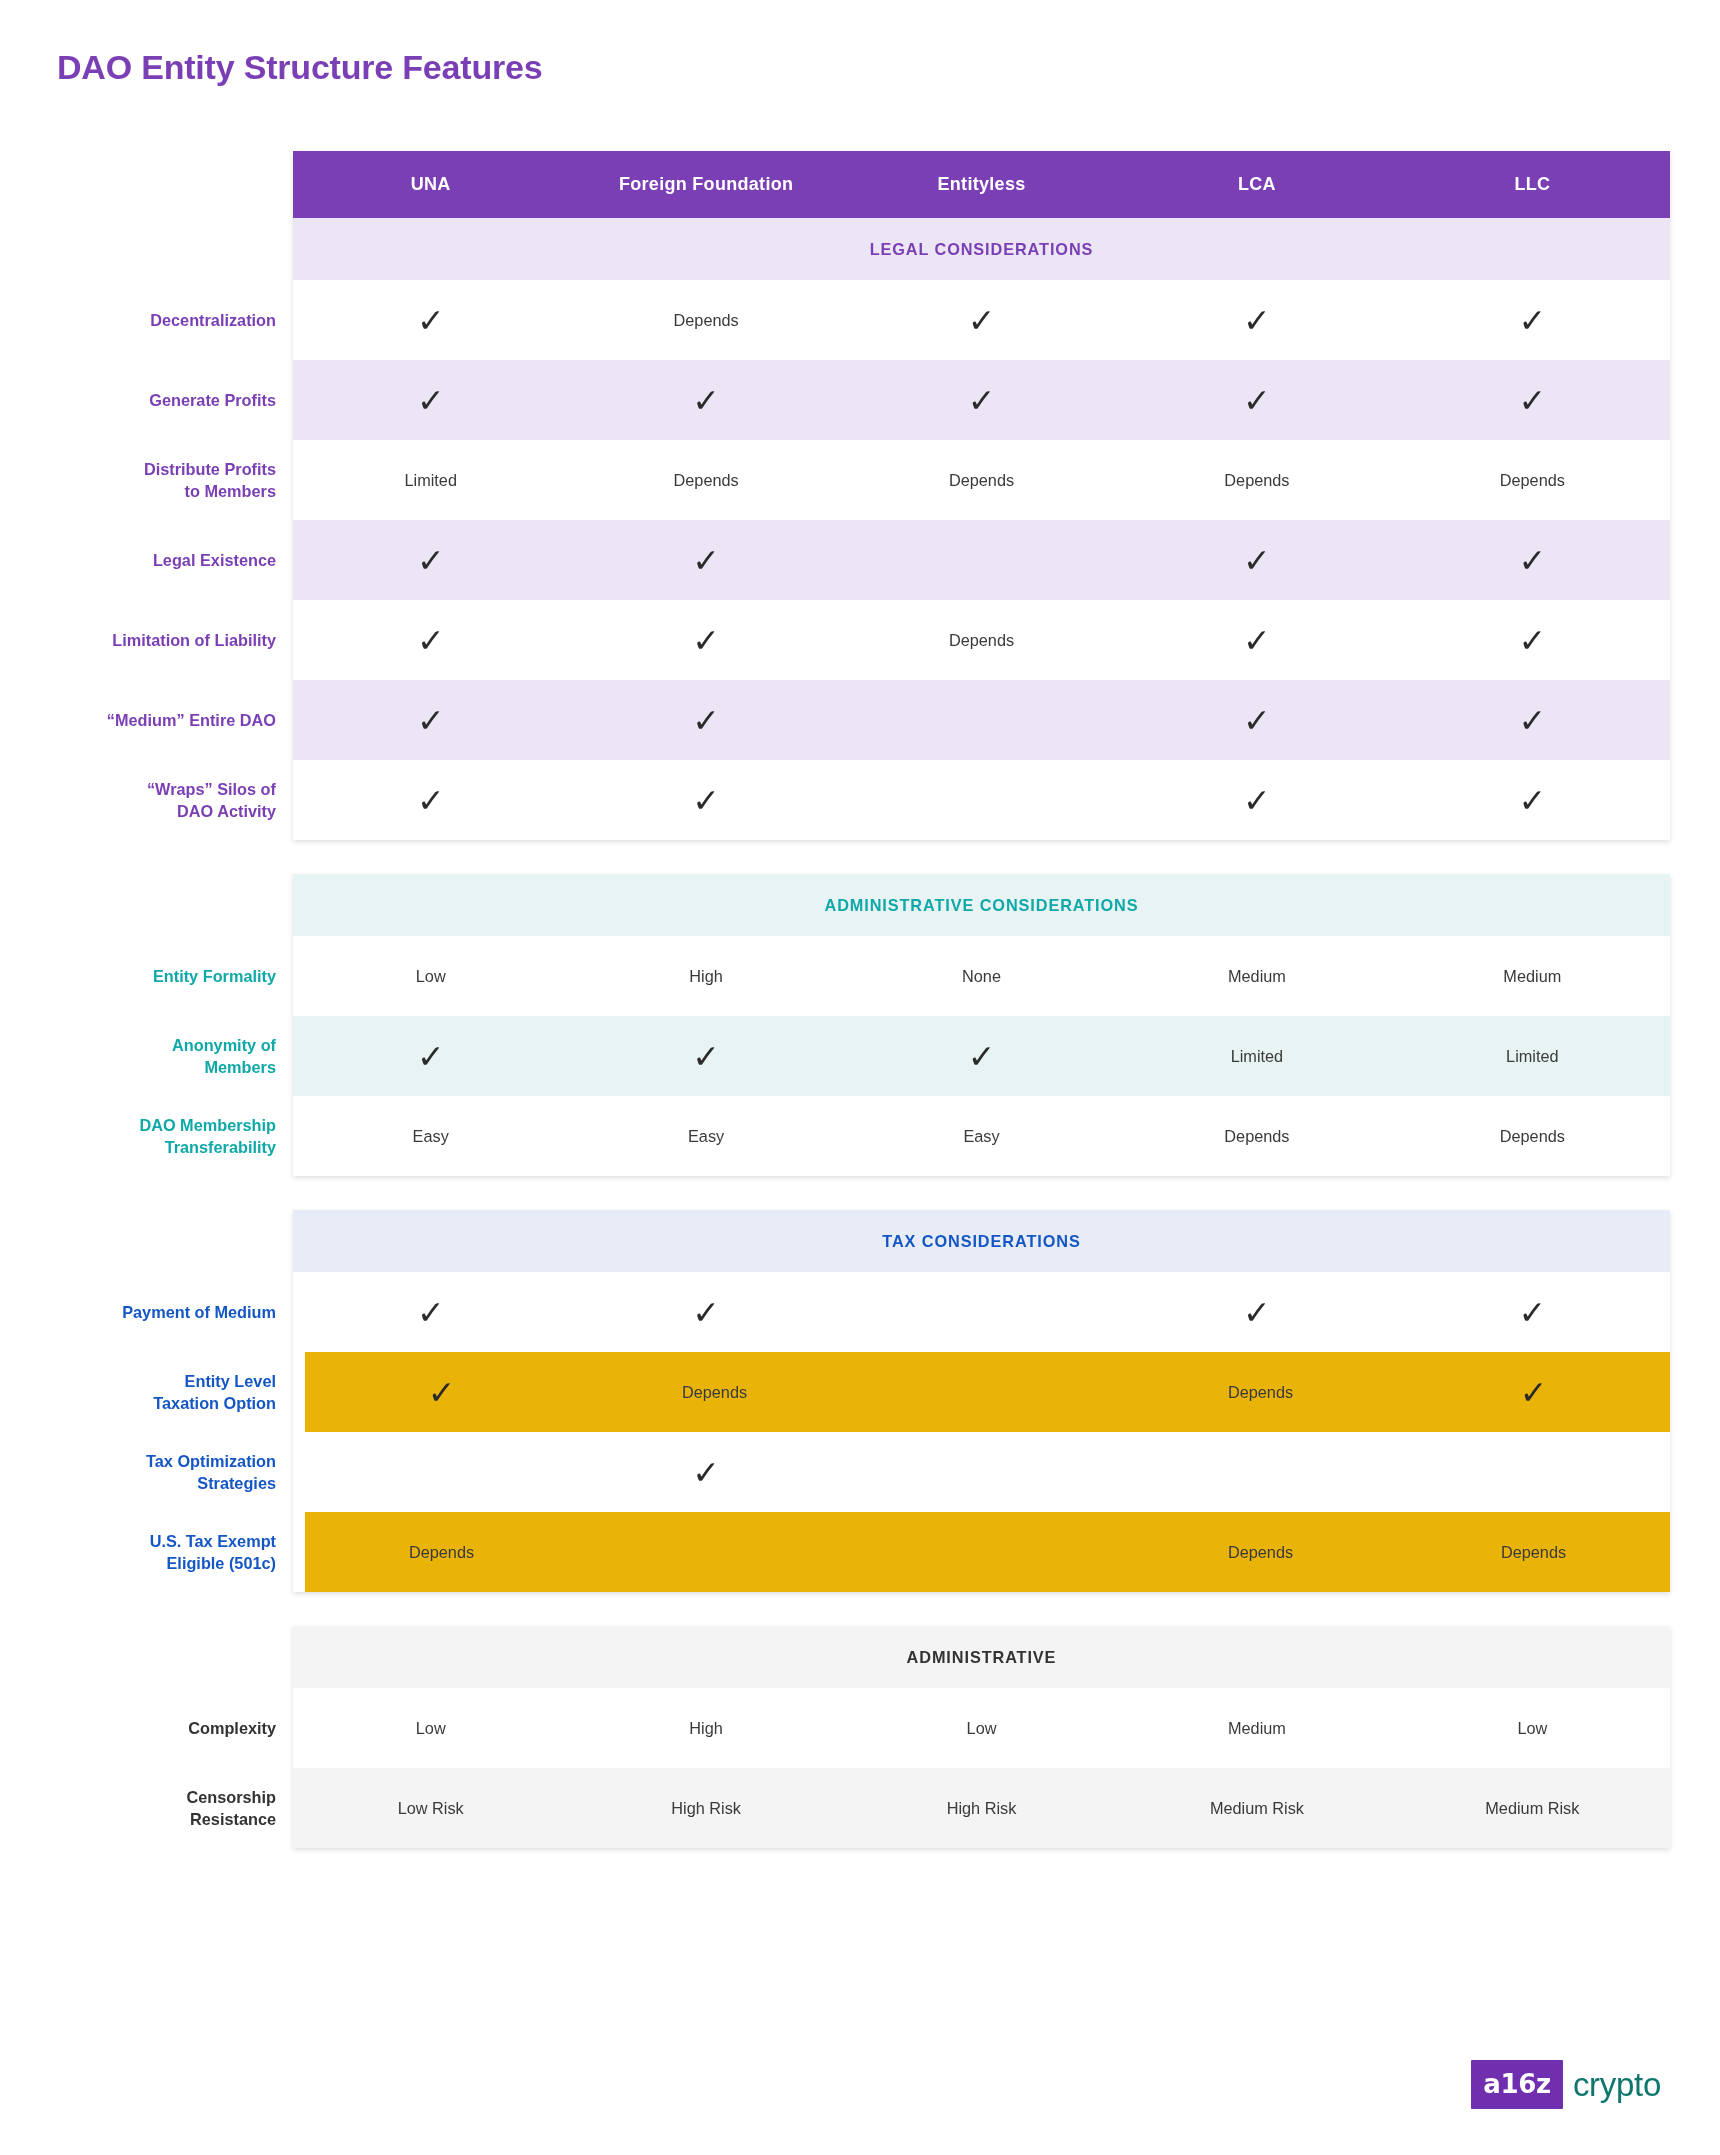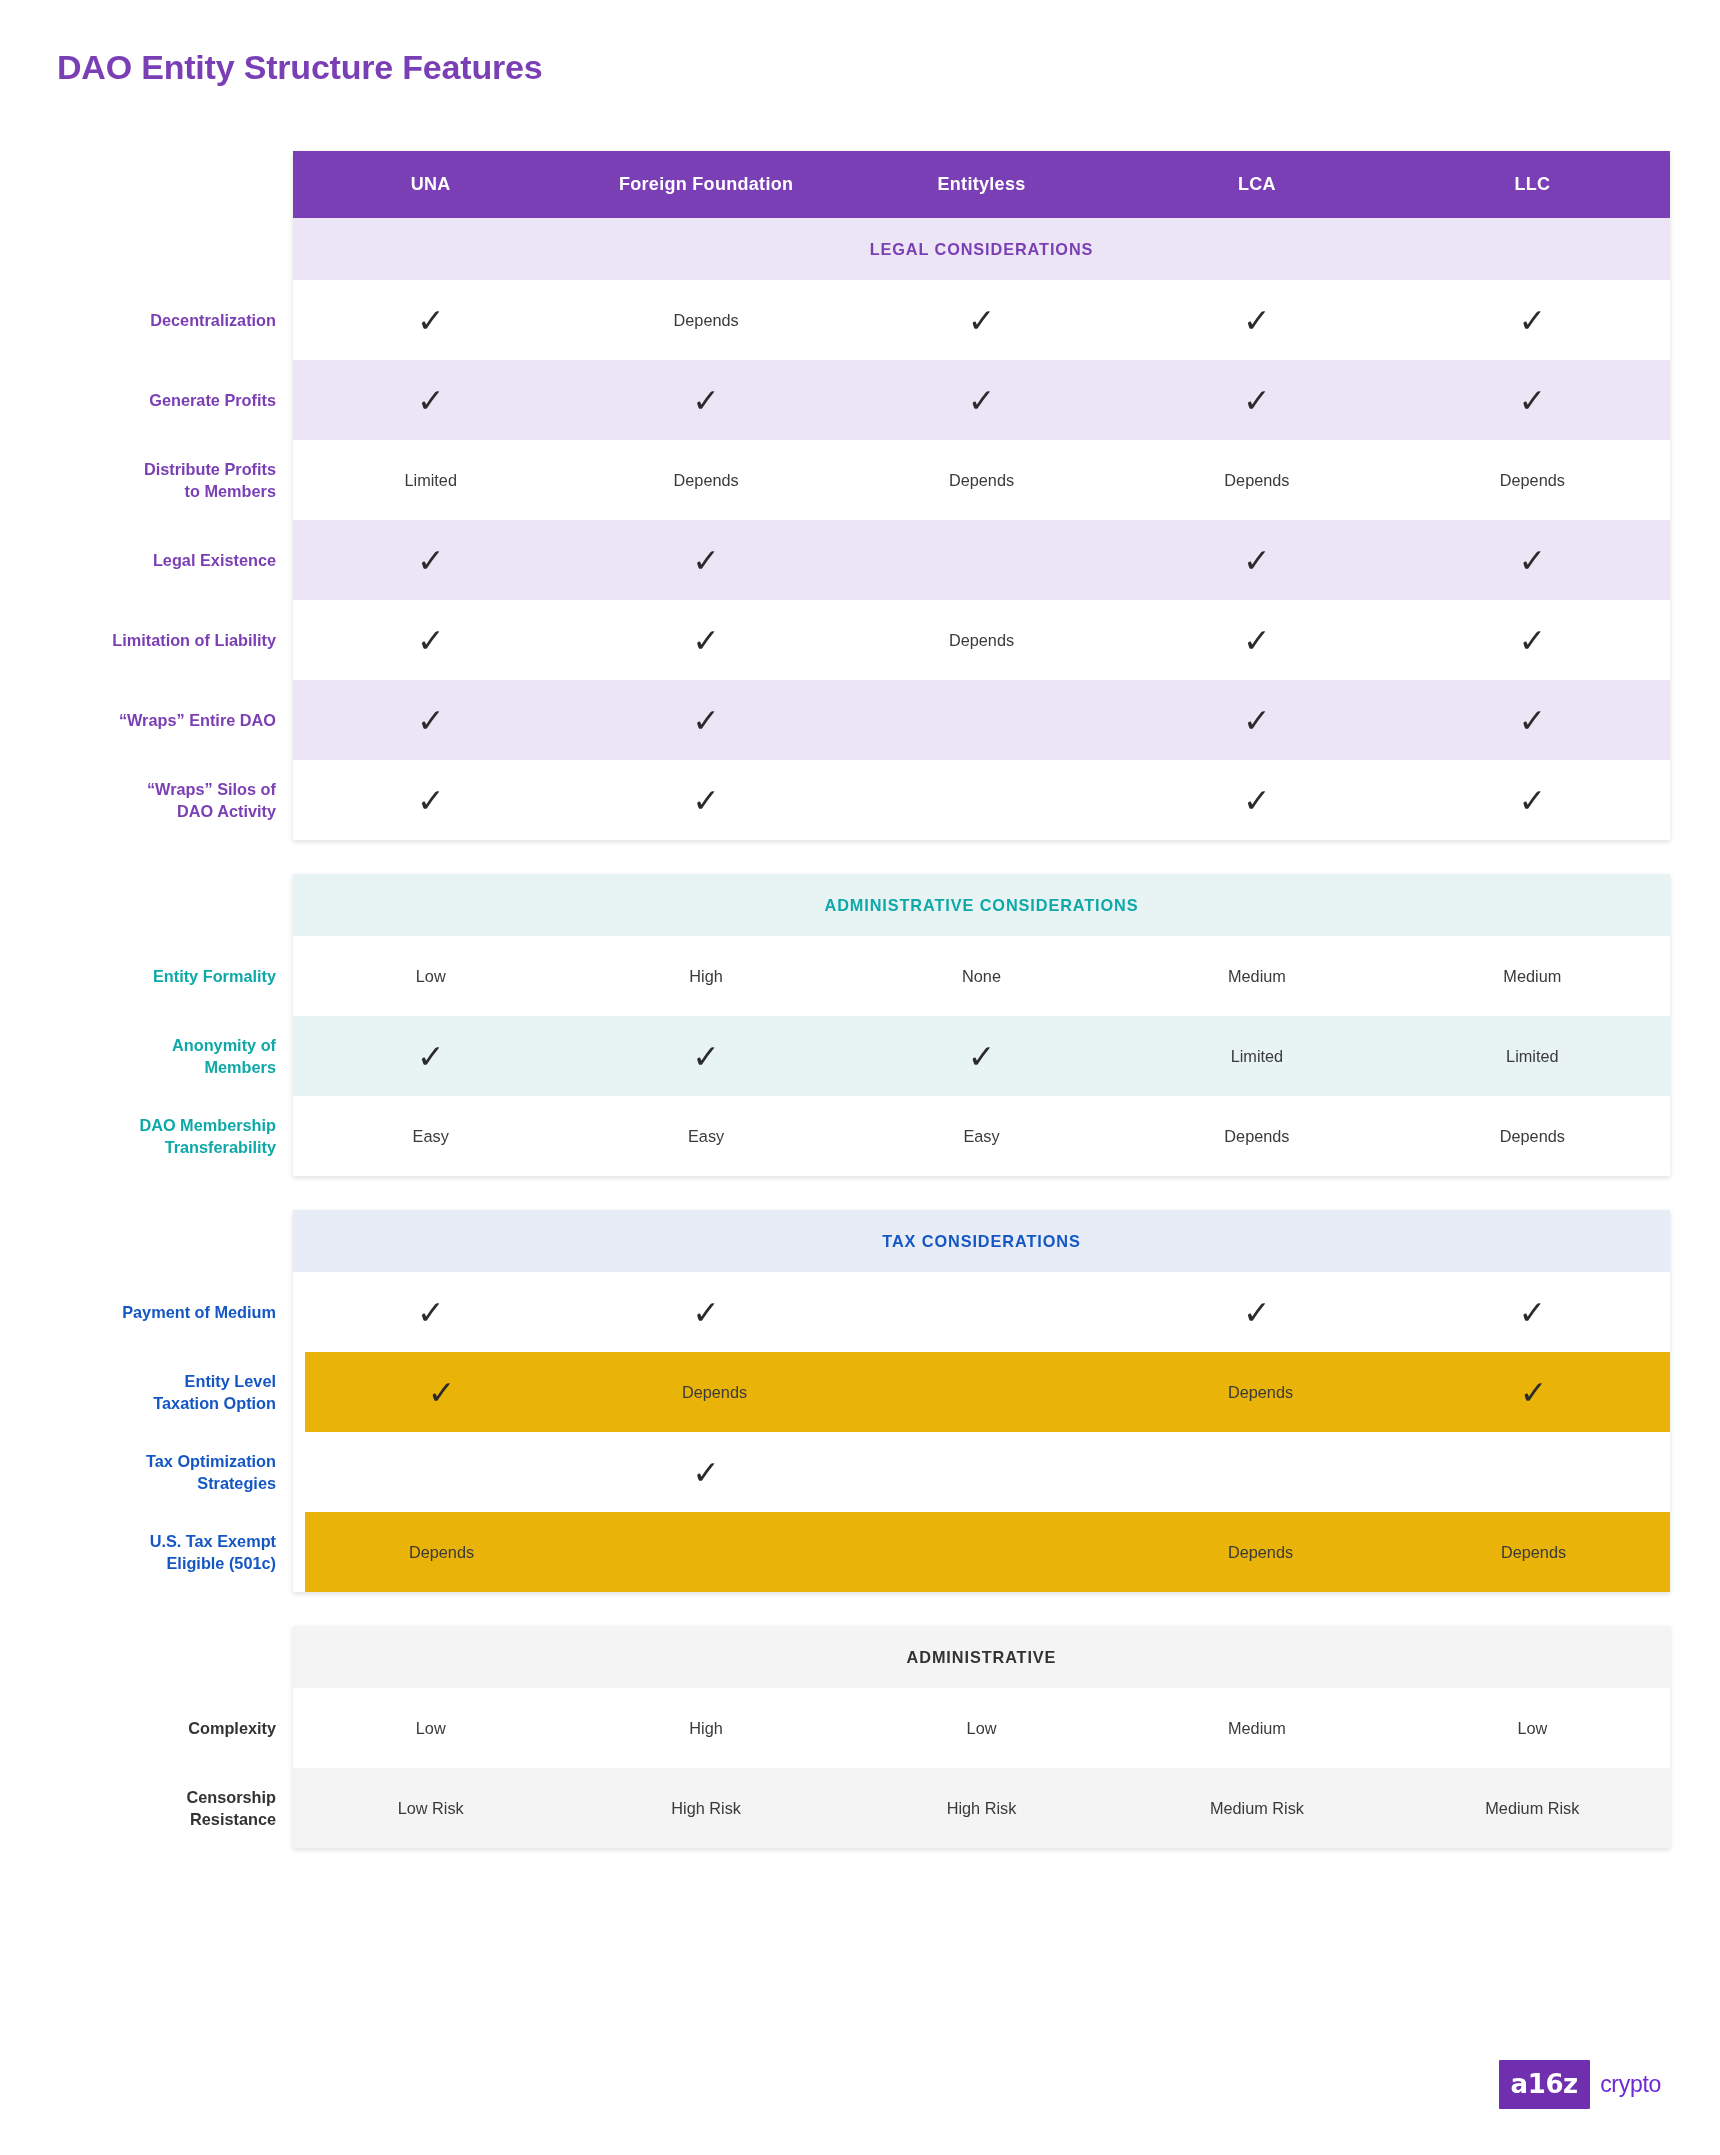--- a/index.html
+++ b/index.html
@@ -130,22 +130,22 @@
     color: #ffffff;
     font-size: 26px;
     font-weight: bold;
     padding: 8.6px 12px 10.3px 12px;
     border-radius: 1px;
     letter-spacing: -0.4px;
     font-family: "DejaVu Sans", sans-serif;
   }
   .logo-word {
     margin-left: 10.3px;
-    font-size: 23px;
-    color: #6d28d9;
+    font-size: 33px;
+    color: #0f766e;
     letter-spacing: -0.3px;
   }
 </style>
 </head>
 <body>
 
 <div class="page">
 
   <div class="title">DAO Entity Structure Features</div>
 
@@ -195,21 +195,21 @@
           </div>
           <div class="row plain">
             <div class="row-label lbl-legal">Limitation of Liability</div>
             <div class="cell"><span class="check">✓</span></div>
             <div class="cell"><span class="check">✓</span></div>
             <div class="cell">Depends</div>
             <div class="cell"><span class="check">✓</span></div>
             <div class="cell"><span class="check">✓</span></div>
           </div>
           <div class="row alt-legal">
-            <div class="row-label lbl-legal">“Wraps” Entire DAO</div>
+            <div class="row-label lbl-legal">“Medium” Entire DAO</div>
             <div class="cell"><span class="check">✓</span></div>
             <div class="cell"><span class="check">✓</span></div>
             <div class="cell"></div>
             <div class="cell"><span class="check">✓</span></div>
             <div class="cell"><span class="check">✓</span></div>
           </div>
           <div class="row plain">
             <div class="row-label lbl-legal">“Wraps” Silos of
 DAO Activity</div>
             <div class="cell"><span class="check">✓</span></div>

